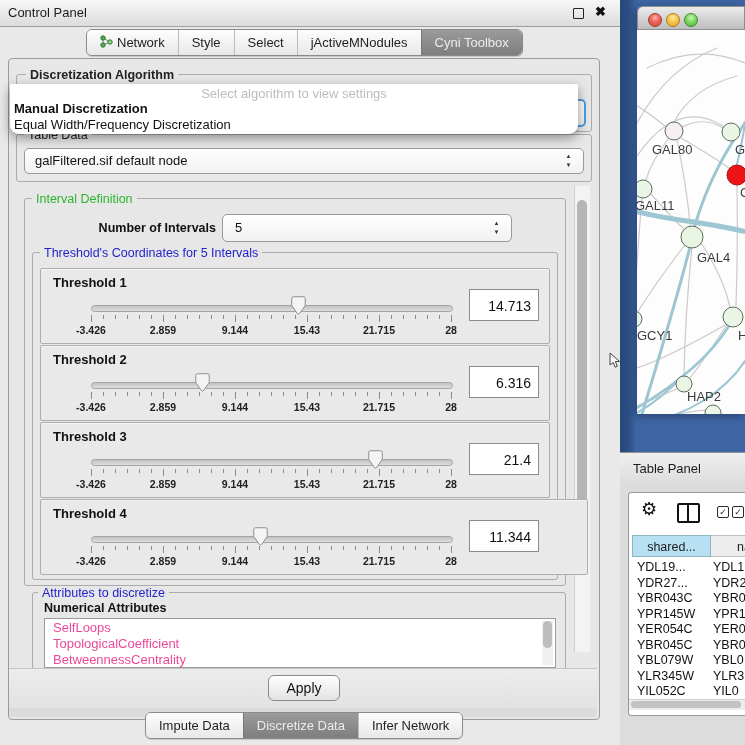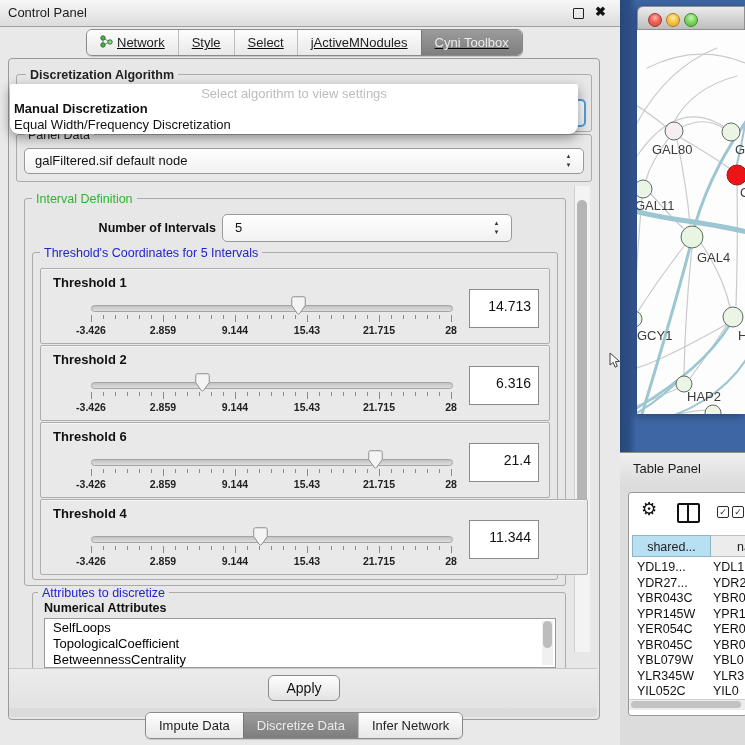--- a/index.html
+++ b/index.html
@@ -10,21 +10,21 @@
   
   .titlebar{left:0;top:0;width:620px;height:26px;background:linear-gradient(#f7f7f7,#dcdcdc);border-bottom:1px solid #9e9e9e;}
   .titlebar .t{position:absolute;left:8px;top:0;line-height:26px;font-size:13px;color:#1c1c1c;}
   .float-btn{position:absolute;right:36px;top:8px;width:9px;height:9px;border:1.5px solid #222;border-radius:1px;}
   .close-btn{position:absolute;right:14px;top:4px;font-size:13px;font-weight:bold;color:#111;cursor:default;}
 
   .tabgroup{display:inline-flex;border:1px solid #8a8a8a;border-radius:6px;overflow:hidden;background:#f4f4f4;box-shadow:0 1px 1px rgba(0,0,0,.15);}
   .tab{display:flex;align-items:center;gap:4px;padding:0 13px;height:25px;font-size:13px;color:#222;background:linear-gradient(#fdfdfd,#e8e8e8);border-left:1px solid #bdbdbd;white-space:nowrap;}
   .tab:first-child{border-left:none;}
   .tab.sel{background:linear-gradient(#9b9b9b,#7e7e7e);color:#ececec;border-left-color:#777;}
-  #top-tabs{left:86px;top:29px;text-decoration:underline;}
+  #top-tabs{left:86px;top:29px;}
   #bottom-tabs{left:145px;top:712px;}
 
   .outer-panel{left:8px;top:58px;width:590px;height:660px;background:#e7e7e7;border:1px solid #9a9a9a;border-radius:4px;}
   .group{position:absolute;border:1px solid #ababab;border-radius:3px;}
   .group-title{position:absolute;font-size:12.5px;background:#e7e7e7;padding:0 4px;white-space:nowrap;}
 
   .combo{position:absolute;background:linear-gradient(#ffffff,#f1f1f1);border:1px solid #9a9a9a;border-radius:5px;font-size:13px;color:#111;}
   .combo .val{position:absolute;left:10px;top:0;line-height:24px;}
   .spin{position:absolute;right:10px;top:3px;width:9px;text-align:center;font-size:6px;line-height:9px;color:#333;}
   .combo-focus{border:2px solid #4d9de0;}
@@ -36,24 +36,24 @@
 
   .vscroll{left:574px;top:186px;width:15px;height:466px;background:#f3f3f3;border-left:1px solid #cfcfcf;}
   .vscroll .thumb{position:absolute;left:2px;top:14px;width:10px;height:366px;background:#b5b5b5;border-radius:6px;}
 
   .th-panel{position:absolute;left:40px;width:508px;height:74px;border:1px solid #aeaeae;background:#e9e9e9;border-radius:2px;box-shadow:inset 0 1px 0 #f5f5f5;}
   .th-label{position:absolute;left:12px;top:6px;font-size:13px;font-weight:bold;color:#111;}
   .th-track{position:absolute;left:50px;top:36px;width:360px;height:5px;border:1px solid #a4a4a4;border-radius:4px;background:linear-gradient(#c2c2c2,#dedede);}
   .tick{position:absolute;width:1px;background:#8a8a8a;}
   .ticklab{position:absolute;width:64px;margin-left:-32px;text-align:center;font-size:10.5px;font-weight:bold;color:#222;}
   .th-thumb{position:absolute;top:27px;}
-  .th-value{position:absolute;left:428px;top:20px;width:70px;height:39px;background:#fff;border:1px solid #8b8b8b;font-size:14px;color:#111;line-height:32px;text-align:right;padding-right:7px;box-sizing:border-box;}
+  .th-value{position:absolute;left:428px;top:20px;width:70px;height:32px;background:#fff;border:1px solid #8b8b8b;font-size:14px;color:#111;line-height:32px;text-align:right;padding-right:7px;box-sizing:border-box;}
 
   .listbox{left:44px;top:618px;width:510px;height:48px;background:#fff;border:1px solid #9a9a9a;overflow:hidden;}
-  .listbox .item{font-size:13px;color:#000000;line-height:16px;padding-left:8px;white-space:nowrap;}
+  .listbox .item{font-size:13px;color:#ec4899;line-height:16px;padding-left:8px;white-space:nowrap;}
   .list-scroll{position:absolute;right:2px;top:2px;width:11px;height:44px;background:#f0f0f0;}
   .list-scroll .thumb{position:absolute;left:1px;top:0;width:9px;height:27px;background:#bdbdbd;border-radius:5px;}
 
   .apply-row{left:9px;top:668px;width:588px;height:40px;background:linear-gradient(#ececec,#e2e2e2);border-top:1px solid #c6c6c6;}
   .band{left:9px;top:708px;width:588px;height:9px;background:#dbdbdb;border-radius:0 0 4px 4px;}
   .btn{position:absolute;border:1px solid #8a8a8a;border-radius:6px;background:linear-gradient(#fefefe,#e3e3e3);font-size:14px;color:#111;text-align:center;}
 
   
   .desktop{left:620px;top:0;width:125px;height:452px;background:linear-gradient(90deg,#27477b 0px,#2c4f86 9px,#3e66a4 16px,#3e66a4 100%);}
   .macwin{left:637px;top:6px;width:108px;height:408px;box-shadow:-2px 2px 8px rgba(0,0,20,.35);}
@@ -130,21 +130,21 @@
 
   <div class="abs popup">
     <div class="hint">Select algorithm to view settings</div>
     <div id="popup-opts">
         <div class="opt b" style="top: 17px;">Manual Discretization</div>
         <div class="opt" style="top: 33px;">Equal Width/Frequency Discretization</div>
       </div>
   </div>
 
   <div class="abs group" style="left:16px;top:134px;width:574px;height:46px;"></div>
-  <div class="group-title" style="left:24px;top:128px;color:#222;">Panel Data</div>
+  <div class="group-title" style="left:24px;top:128px;color:#222;">Table Data</div>
   <div class="combo" style="left:24px;top:148px;width:558px;height:24px;">
     <span class="val">galFiltered.sif default node</span>
     <span class="spin">▲<br>▼</span>
   </div>
 
   <div class="abs vscroll">
       <div class="thumb"></div>
     </div>
 
   <div class="abs group" style="left:24px;top:198px;width:540px;height:386px;"></div>
@@ -249,21 +249,21 @@
           <div class="ticklab" style="left: 338px; top: 55px;">21.715</div>
           <div class="ticklab" style="left: 410px; top: 55px;">28</div>
         </div>
     <svg class="th-thumb" width="15" height="19" viewBox="0 0 15 19" style="left: 154.099px;">
       <path d="M2.5,0.75 L12.5,0.75 Q14.25,0.75 14.25,2.5 L14.25,9.5 L8.9,17.2 Q7.5,19 6.1,17.2 L0.75,9.5 L0.75,2.5 Q0.75,0.75 2.5,0.75 Z" fill="#f4f4f4" stroke="#8e8e8e"></path>
     </svg>
     <div class="th-value">6.316</div>
   </div>
 
   <div class="th-panel" style="top: 422px;">
-    <div class="th-label">Threshold 6</div>
+    <div class="th-label">Threshold 3</div>
     <div class="th-track"></div>
     <div class="th-ticks">
           <div class="tick" style="left: 50px; top: 46px; height: 7px;"></div>
           <div class="tick" style="left: 62px; top: 46px; height: 4px;"></div>
           <div class="tick" style="left: 74px; top: 46px; height: 4px;"></div>
           <div class="tick" style="left: 86px; top: 46px; height: 4px;"></div>
           <div class="tick" style="left: 98px; top: 46px; height: 4px;"></div>
           <div class="tick" style="left: 110px; top: 46px; height: 4px;"></div>
           <div class="tick" style="left: 122px; top: 46px; height: 7px;"></div>
           <div class="tick" style="left: 134px; top: 46px; height: 4px;"></div>

